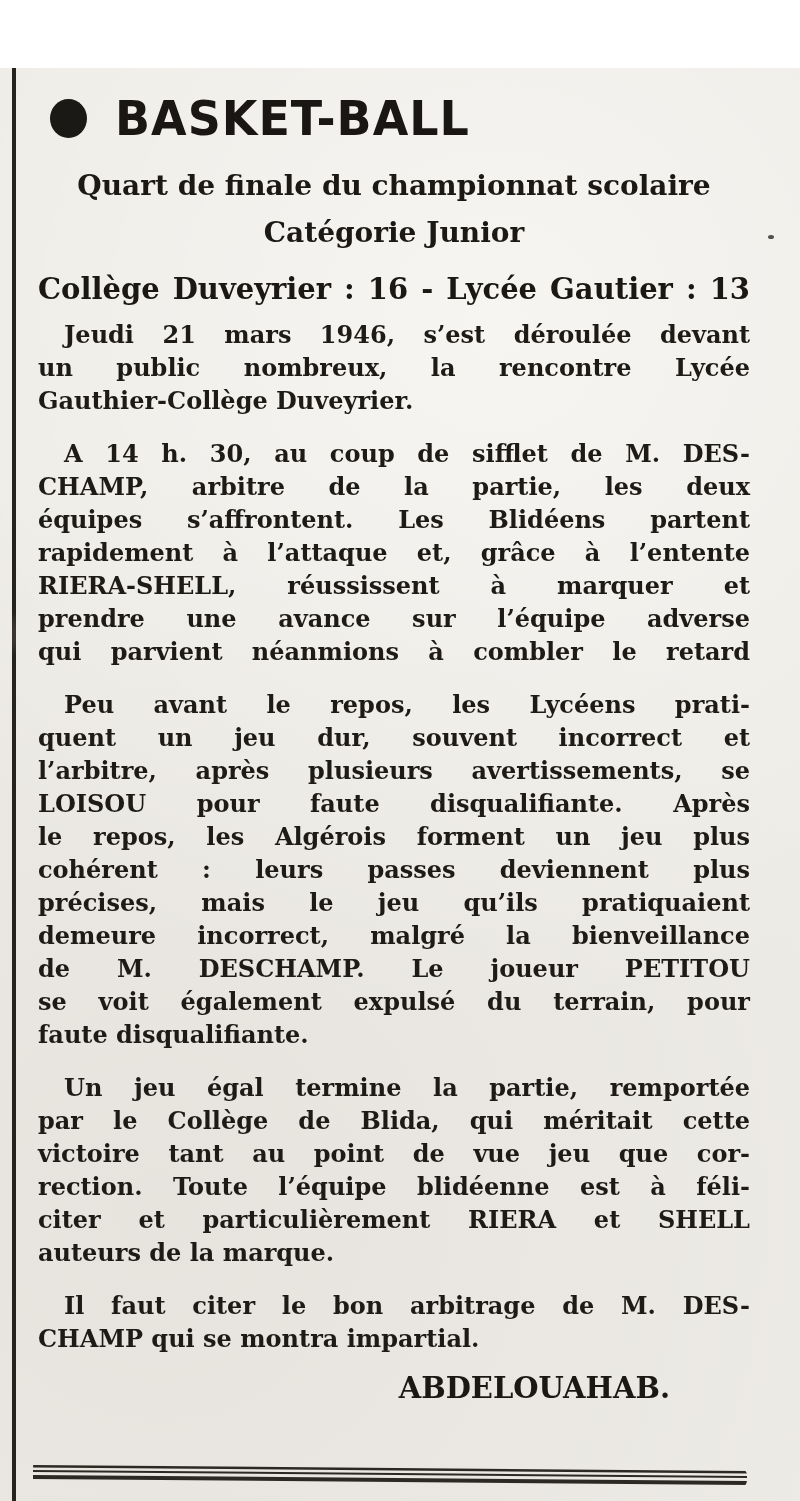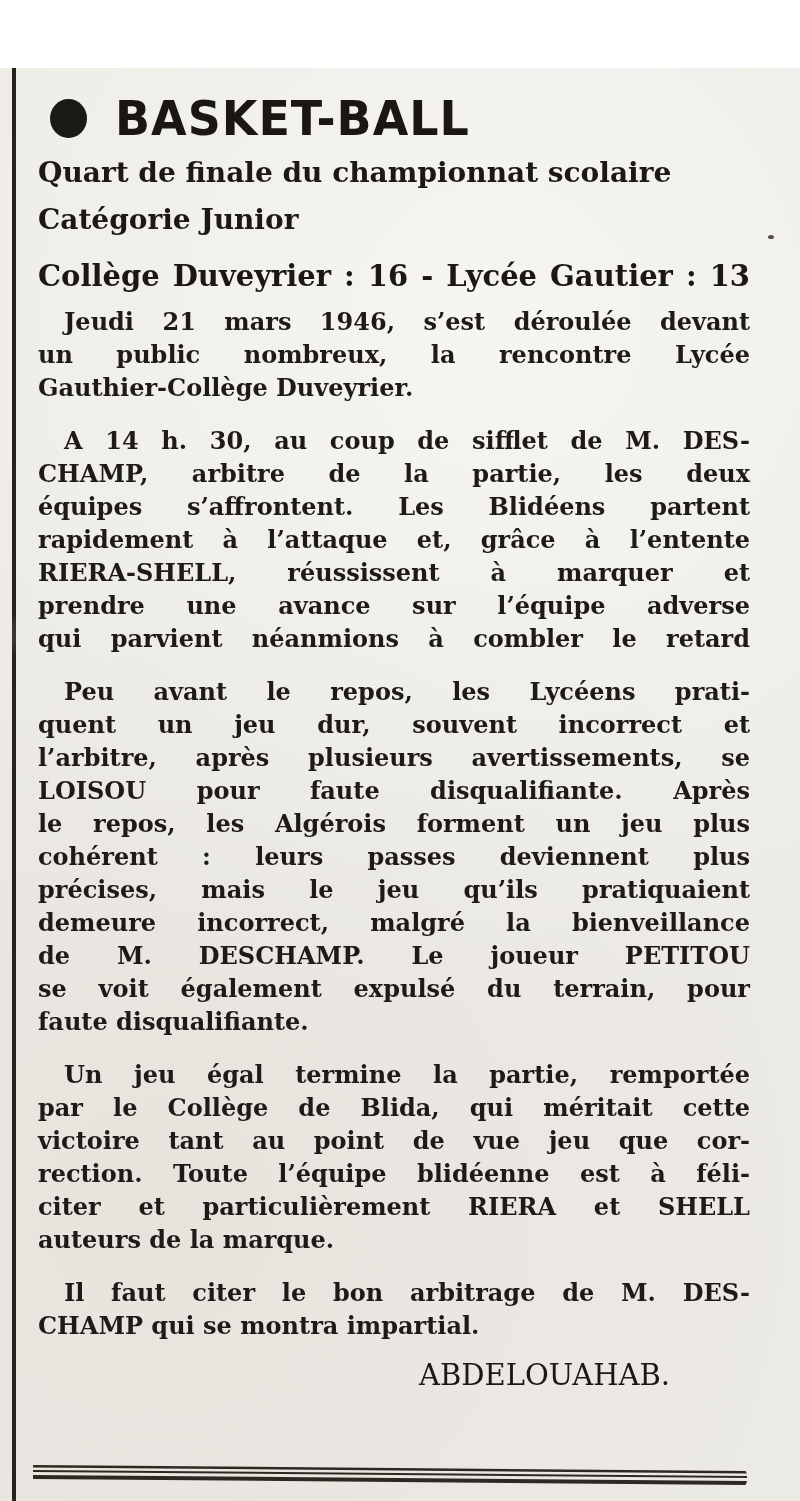--- a/index.html
+++ b/index.html
@@ -44,21 +44,22 @@
   }
   .section-title {
     font-family: "DejaVu Sans", sans-serif;
     font-weight: 700;
     font-size: 46px;
     letter-spacing: 1px;
     color: #191613;
     transform: scaleY(1.04);
   }
   .subtitles {
-    margin-top: 3px;
+    margin-top: 16px;
+    text-align: center;
     font-weight: 700;
     font-size: 28px;
     line-height: 47px;
     color: #1c1915;
   }
   .score-line {
     margin-top: 15px;
     font-weight: 700;
     font-size: 29px;
     line-height: 36px;
@@ -78,21 +79,21 @@
     text-align: justify;
     text-align-last: justify;
     white-space: normal;
   }
   .line.first { text-indent: 26px; }
   .line.last { text-align-last: left; }
   .signature {
     margin-top: -4px;
     text-align: right;
     padding-right: 80px;
-    font-weight: 400;
+    font-weight: 700;
     font-size: 29px;
     color: #1b1814;
   }
   .bottom-rule {
     position: absolute;
     left: 33px; top: 1466px;
     width: 714px; height: 18px;
     transform: rotate(0.5deg);
     background-image:
       linear-gradient(#2c2923, #2c2923),

